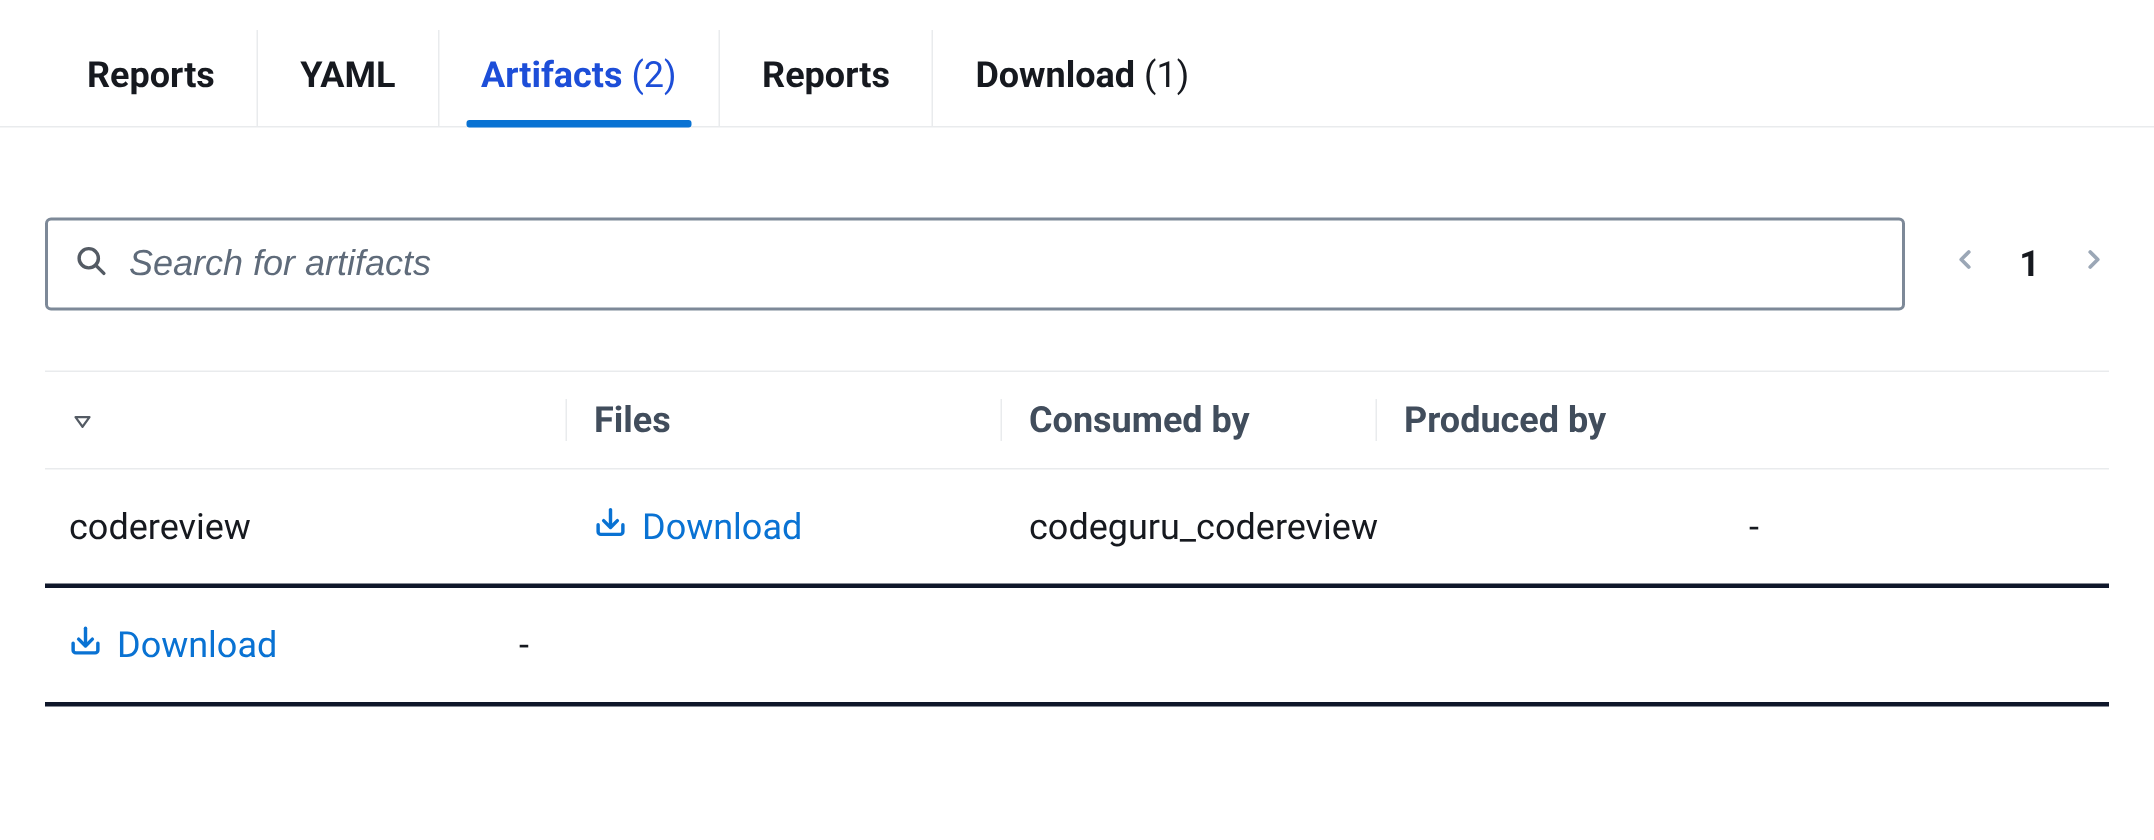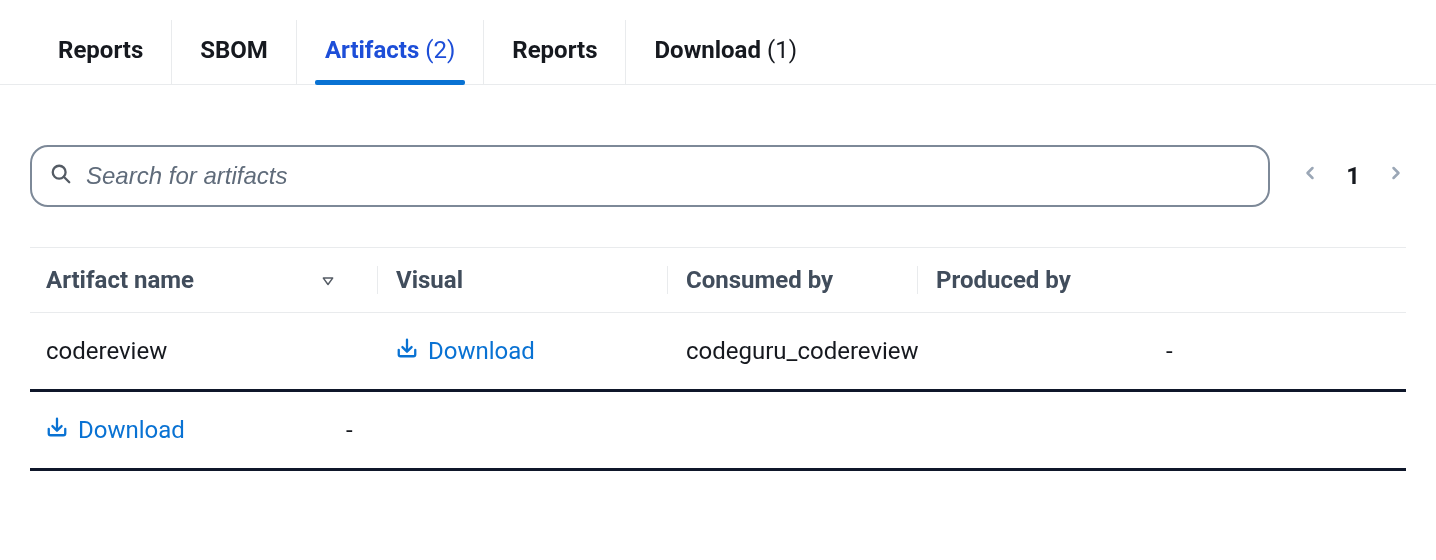--- a/index.html
+++ b/index.html
@@ -48,21 +48,21 @@
     .toolbar {
       display: flex;
       align-items: center;
       gap: 30px;
       margin-bottom: 40px;
     }
     .search-wrap {
       flex: 1;
       position: relative;
       border: 2px solid #7d8998;
-      border-radius: 18px;
+      border-radius: 4px;
       height: 62px;
       display: flex;
       align-items: center;
       padding: 15px 18px;
     }
     .search-icon { color: #545b64; margin-right: 14px; }
     .search-input {
       border: none;
       outline: none;
       font-size: 24px;
@@ -133,21 +133,21 @@
     .dl-icon { color: #0972d3; }
   </style>
 </head>
 <body>
 
 <div class="tabs">
   <div class="tab">
     <span>Reports</span>
   </div>
   <div class="tab">
-    <span>SBOM</span>
+    <span>YAML</span>
   </div>
   <div class="tab active">
     <span>Artifacts</span>
     <span class="count">(2)</span>
   </div>
   <div class="tab">
     <span>Reports</span>
   </div>
   <div class="tab">
     <span>Download</span>
@@ -177,29 +177,28 @@
         <svg width="20" height="28" viewBox="0 0 24 24" fill="none" stroke="currentColor" stroke-width="3" stroke-linecap="round" stroke-linejoin="round">
             <polyline points="9 18 15 12 9 6"></polyline>
           </svg>
       </span>
     </div>
   </div>
 
   <div class="table">
     <div class="thead">
       <div class="th col-name">
-        <span>Artifact name</span>
         <span class="sort-icon">
           <svg width="18" height="14" viewBox="0 0 24 24" fill="none" stroke="currentColor" stroke-width="2.5" stroke-linejoin="round">
               <polygon points="4 7 20 7 12 18"></polygon>
             </svg>
         </span>
       </div>
       <div class="th col-files">
-        <span>Visual</span>
+        <span>Files</span>
       </div>
       <div class="th col-cons">
         <span>Consumed by</span>
       </div>
       <div class="th col-prod">
         <span>Produced by</span>
       </div>
     </div>
 
     <div class="trow">

